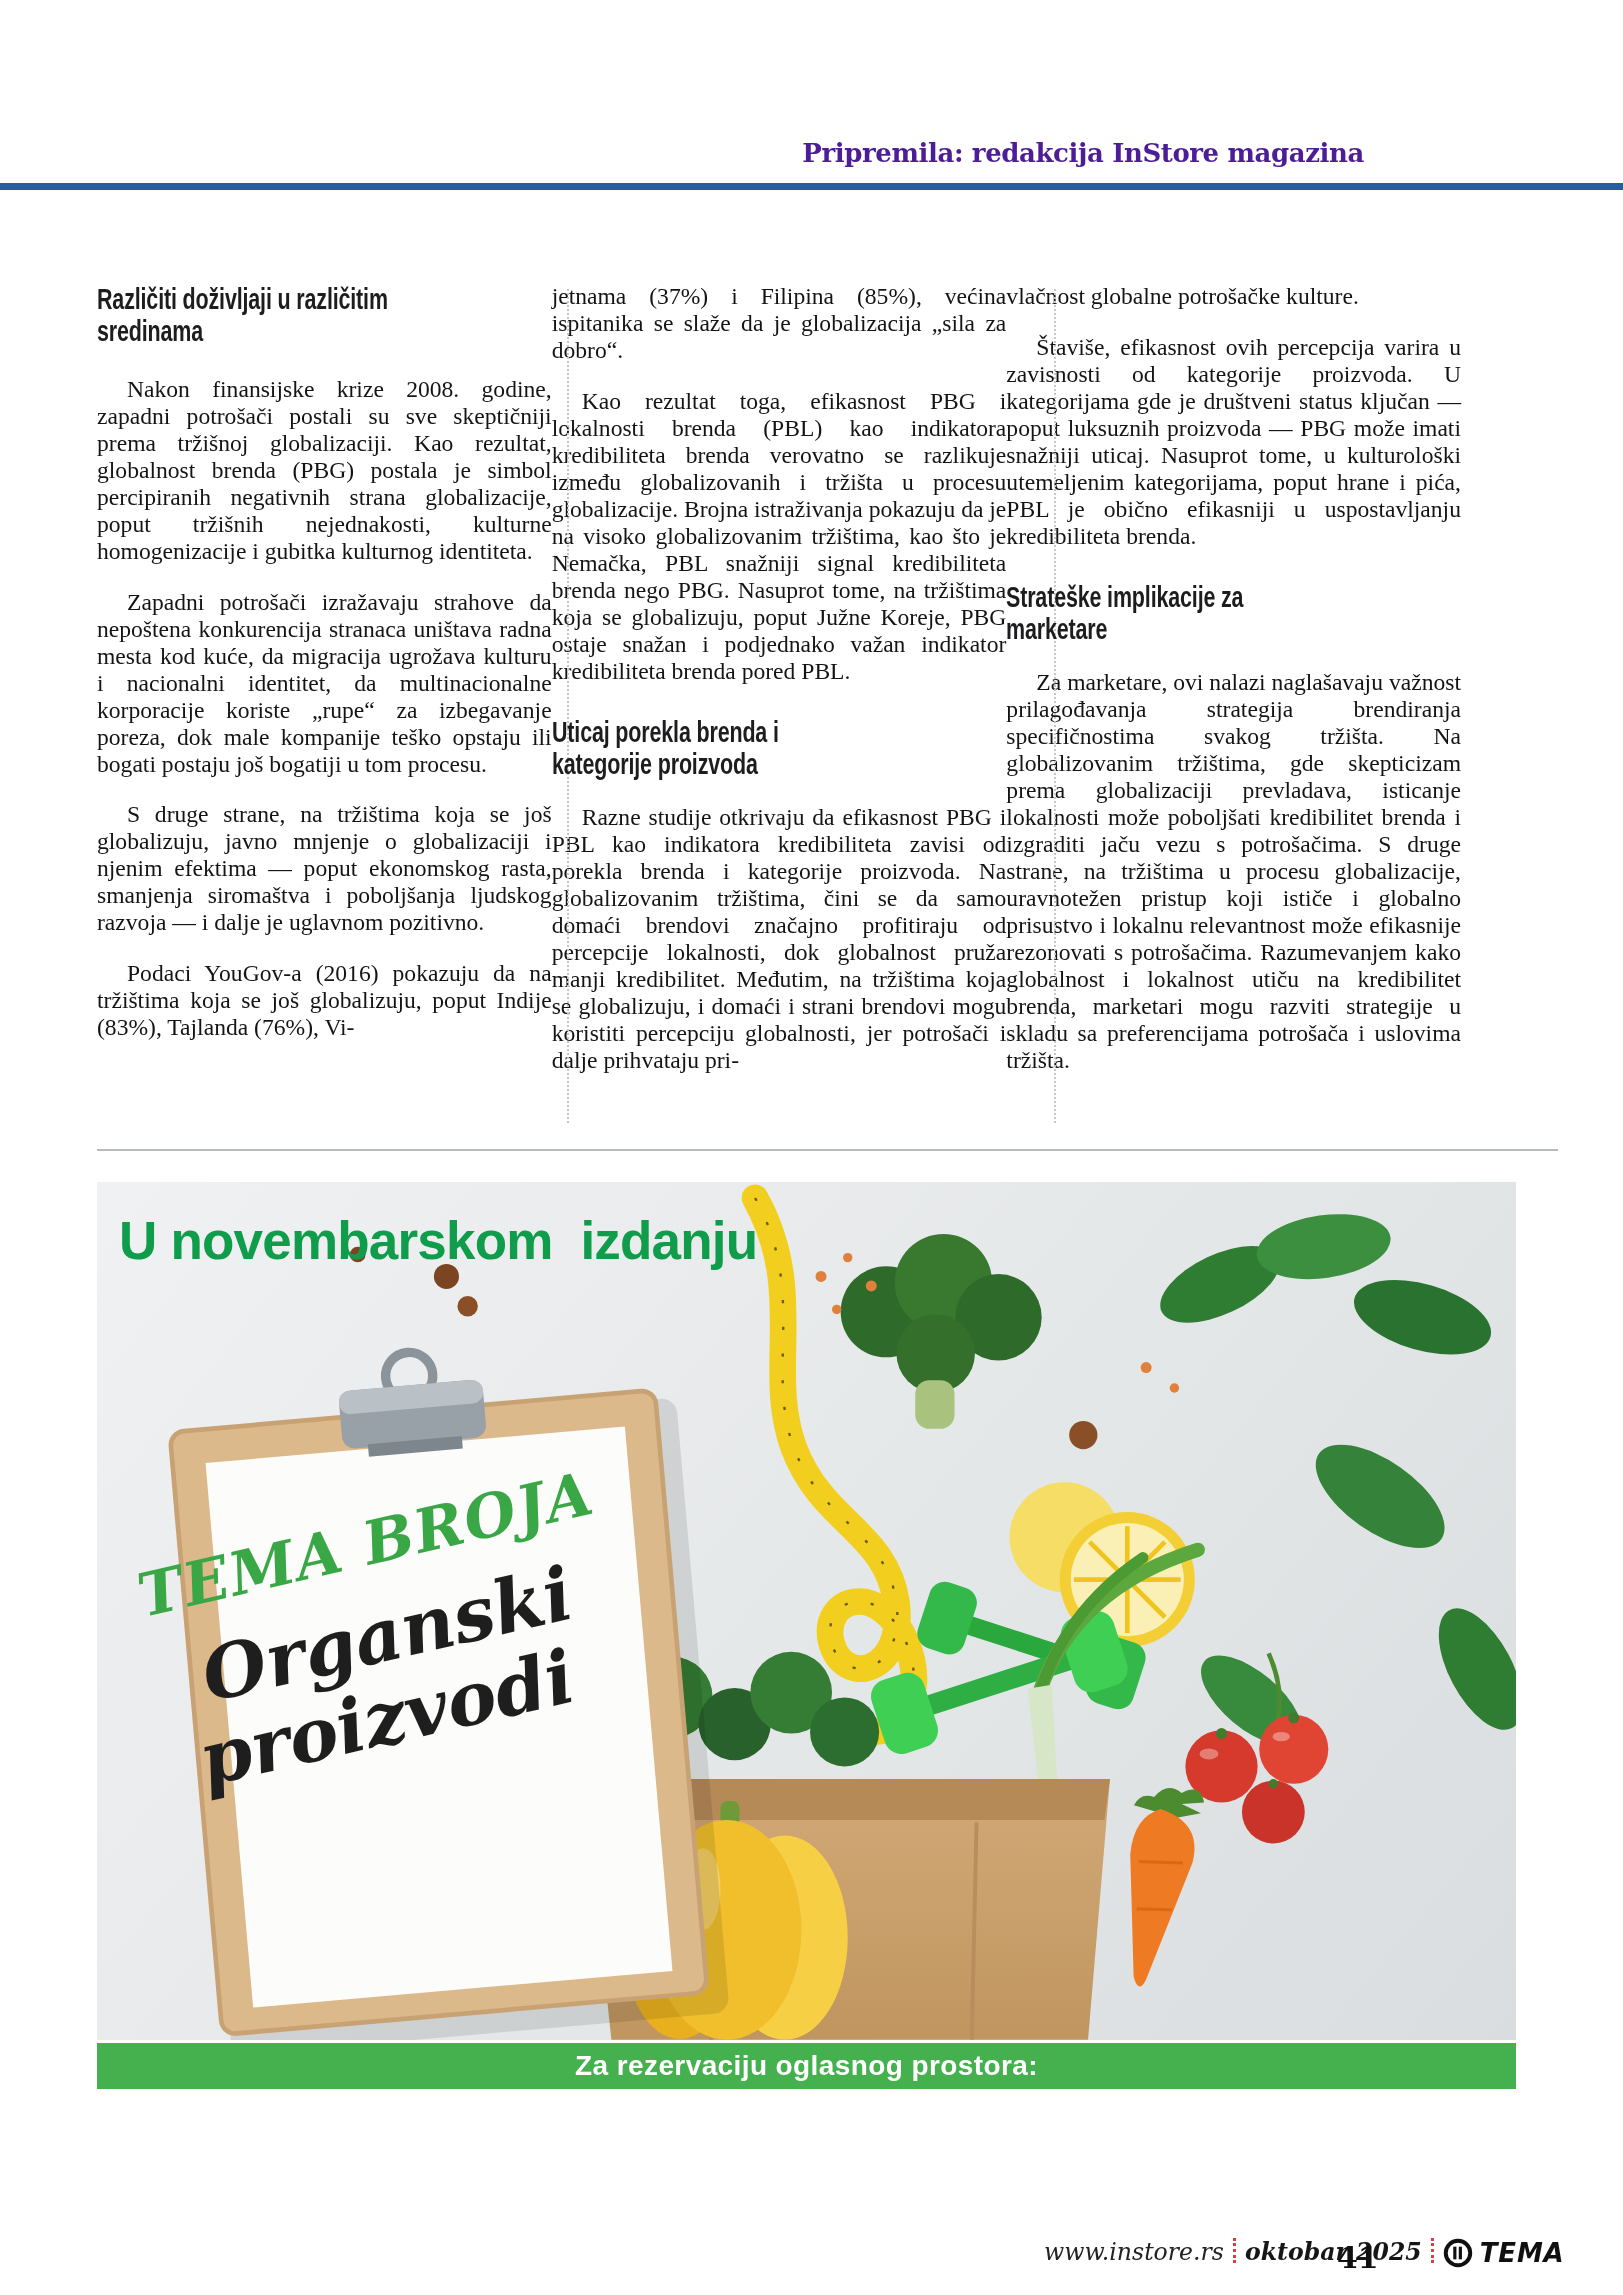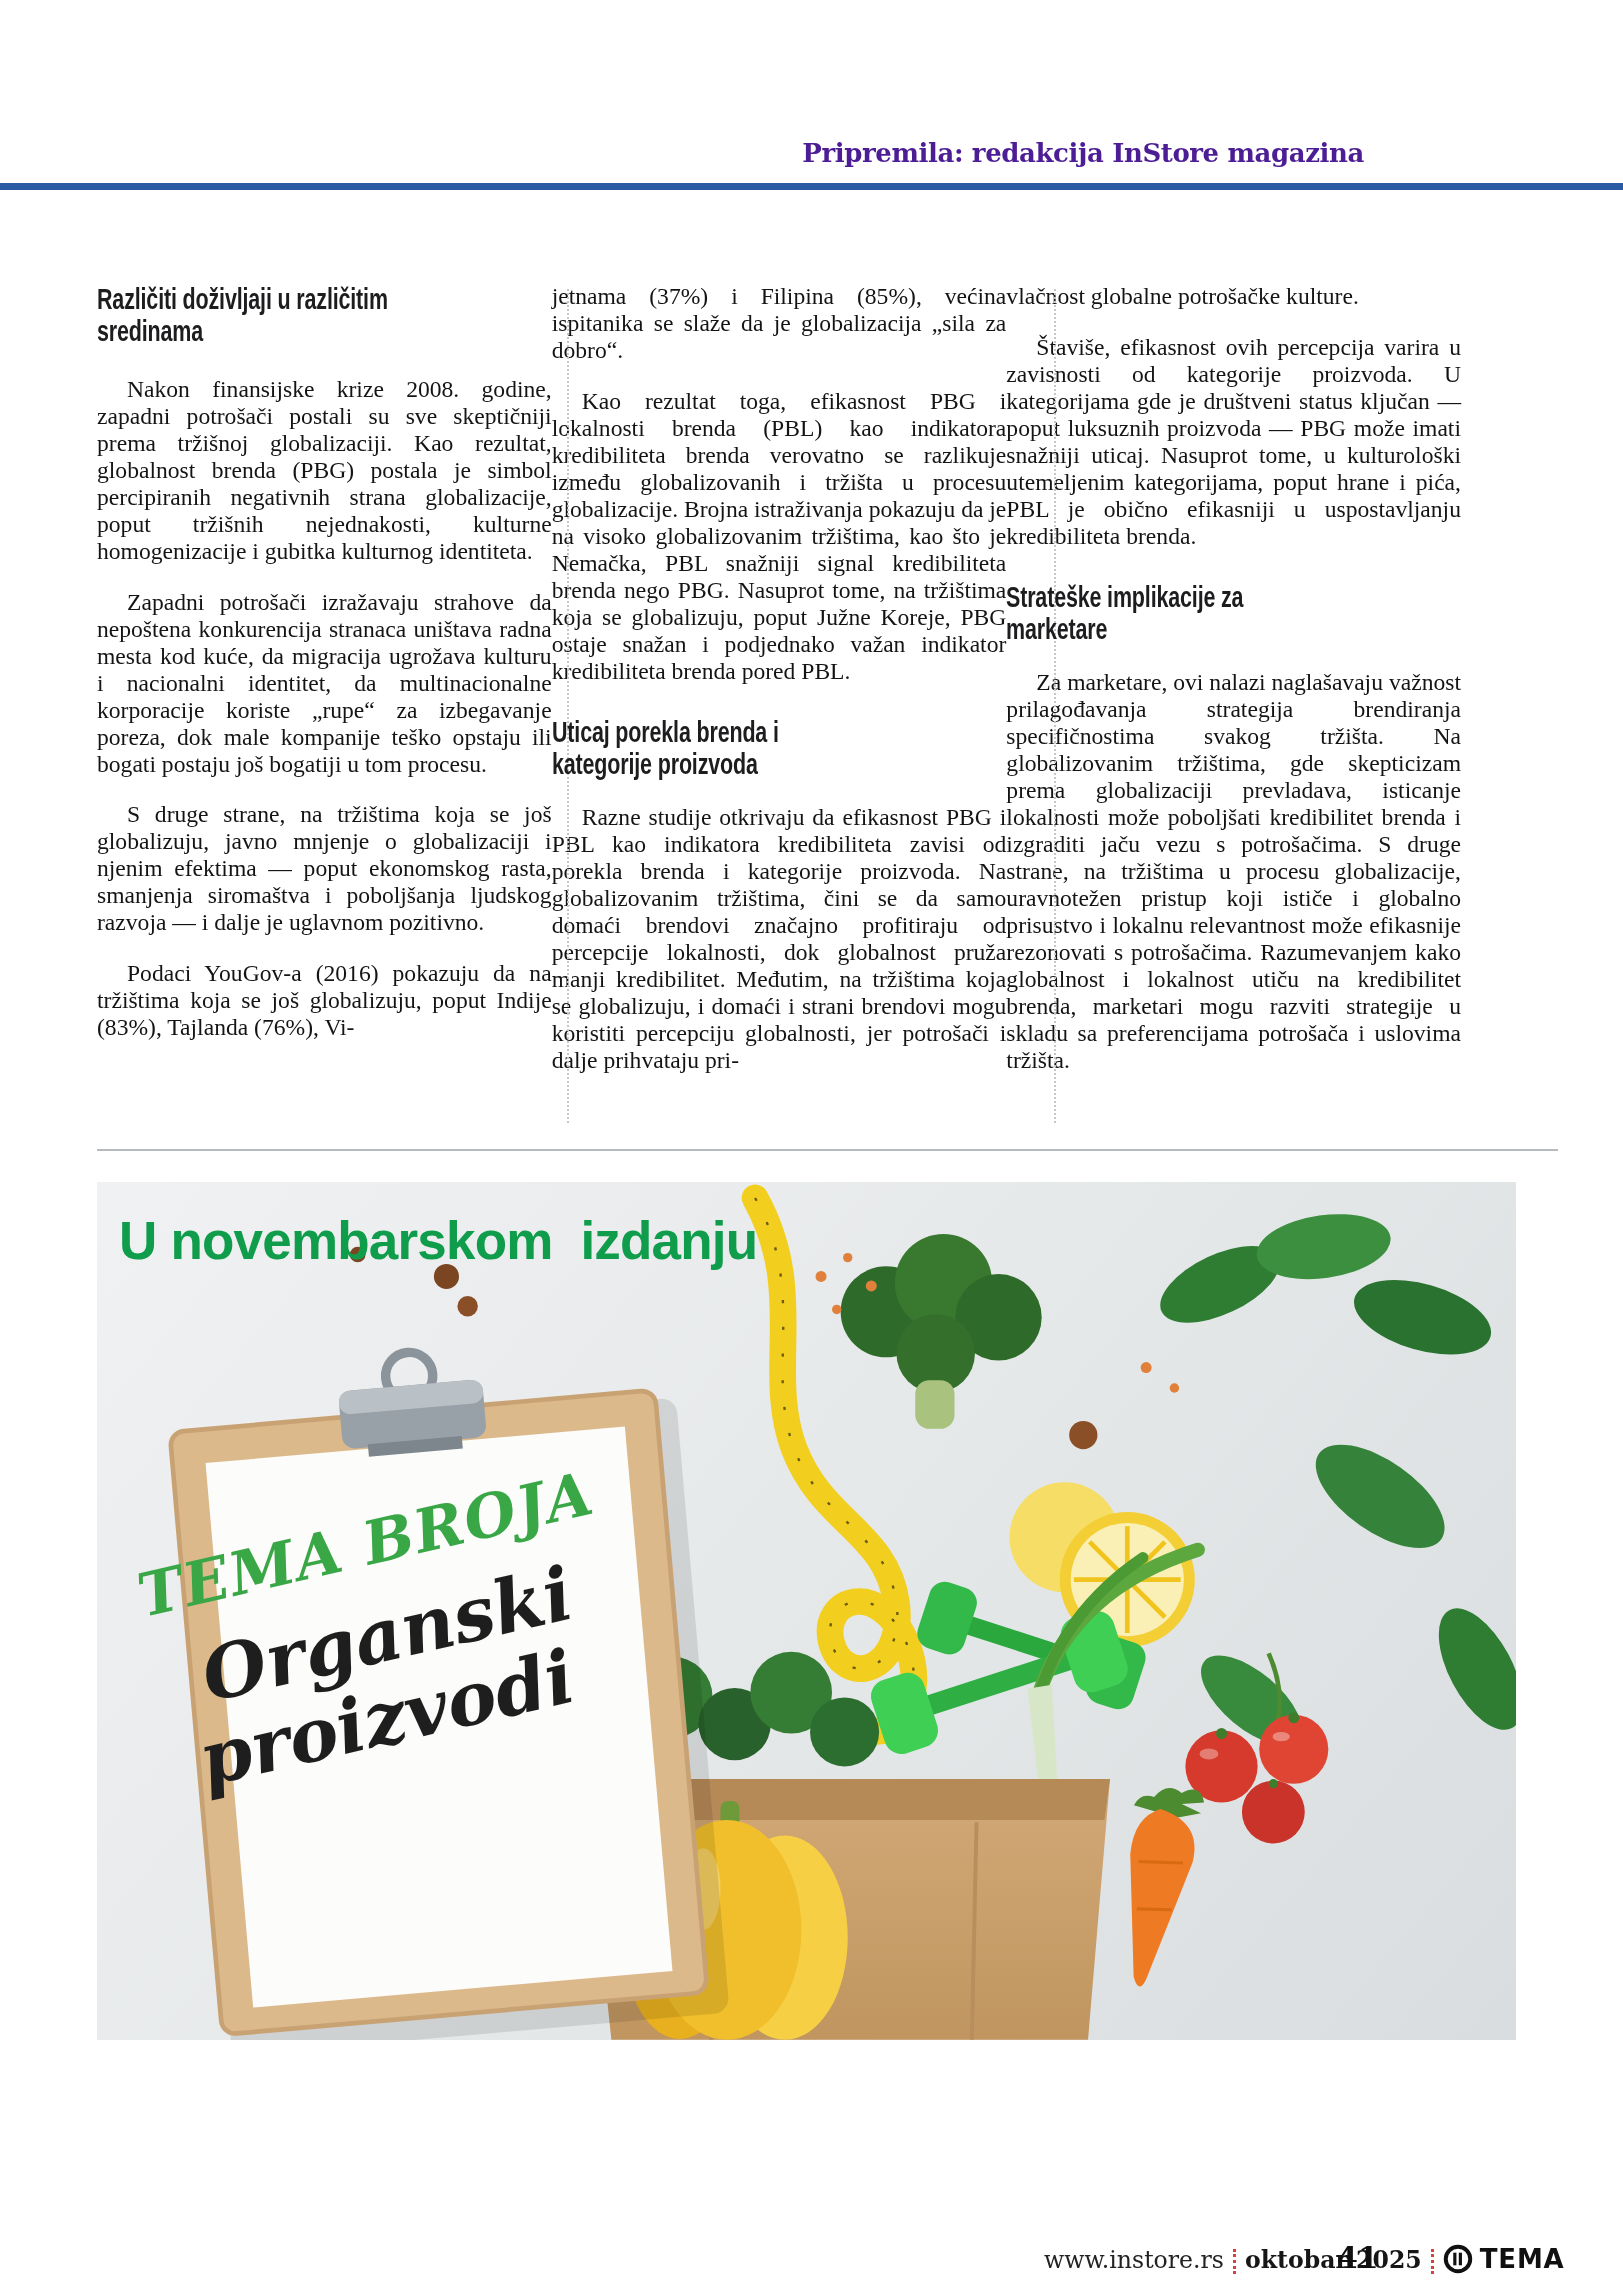--- a/index.html
+++ b/index.html
@@ -50,22 +50,22 @@
   .banner span{font-family:"Liberation Sans",sans-serif;font-weight:700;font-size:28px;color:#ffffff;letter-spacing:0.4px;}
   .band{
     margin-top:4.7px;height:102px;background:#0d6a36;
     display:flex;align-items:center;justify-content:space-around;padding:0 55px;
   }
   .contact{text-align:center;color:#ffffff;font-family:"Liberation Sans",sans-serif;}
   .cname{font-size:33px;font-weight:700;line-height:1.12;}
   .cemail{font-size:28px;font-weight:700;line-height:1.25;}
   
   .footer{
-    position:absolute;left:1044px;top:2238px;height:36px;display:flex;align-items:flex-end;gap:9px;
-    font-family:"DejaVu Serif",serif;font-size:23.6px;color:#222222;
+    position:absolute;left:1044px;top:2238px;height:36px;display:flex;align-items:flex-start;gap:9px;
+    font-family:"DejaVu Serif",serif;font-size:23.6px;color:#222222;font-style:italic;
   }
   .f-issue{font-weight:700;color:#161616;}
   .dotsep{display:inline-block;width:0;height:25px;border-left:3.1px dotted #d84040;}
   .logo{display:inline-flex;align-items:center;gap:7px;}
   .logo-store{font-family:"DejaVu Sans",sans-serif;font-weight:700;font-size:26px;letter-spacing:0.8px;color:#101010;}
   .pagenum{
     position:absolute;left:1337px;top:2240px;
     font-family:"DejaVu Serif",serif;font-weight:700;font-size:30px;color:#101010;
   }
 </style>
@@ -242,20 +242,23 @@
           <rect x="-92" y="-418" width="184" height="30" rx="14" fill="#b9c0c6"></rect>
           <rect x="-60" y="-348" width="120" height="16" fill="#7e868d"></rect>
           <text x="-70" y="-195" transform="rotate(-8 -70 -195)" text-anchor="middle" font-family="DejaVu Serif, serif" font-style="italic" font-weight="bold" font-size="76" letter-spacing="2" fill="#3aa747">TEMA BROJA</text>
           <text x="-52" y="-72" transform="rotate(-8 -52 -72)" text-anchor="middle" font-family="DejaVu Serif, serif" font-style="italic" font-weight="bold" font-size="94" fill="#1e1e1e">Organski</text>
           <text x="-62" y="34" transform="rotate(-8 -62 34)" text-anchor="middle" font-family="DejaVu Serif, serif" font-style="italic" font-weight="bold" font-size="94" fill="#1e1e1e">proizvodi</text>
         </g>
       </svg>
       <div class="kicker">U novembarskom  izdanju</div>
     </div>
 
+    <div class="banner">
+      <span>Za rezervaciju oglasnog prostora:</span>
+    </div>
 
   </section>
 
   <div class="footer">
     <span class="f-site">www.instore.rs</span>
     <span class="dotsep"></span>
     <span class="f-issue">oktobar 2025</span>
     <span class="dotsep"></span>
     <span class="logo">
       <svg width="30" height="30" viewBox="0 0 38 38">

